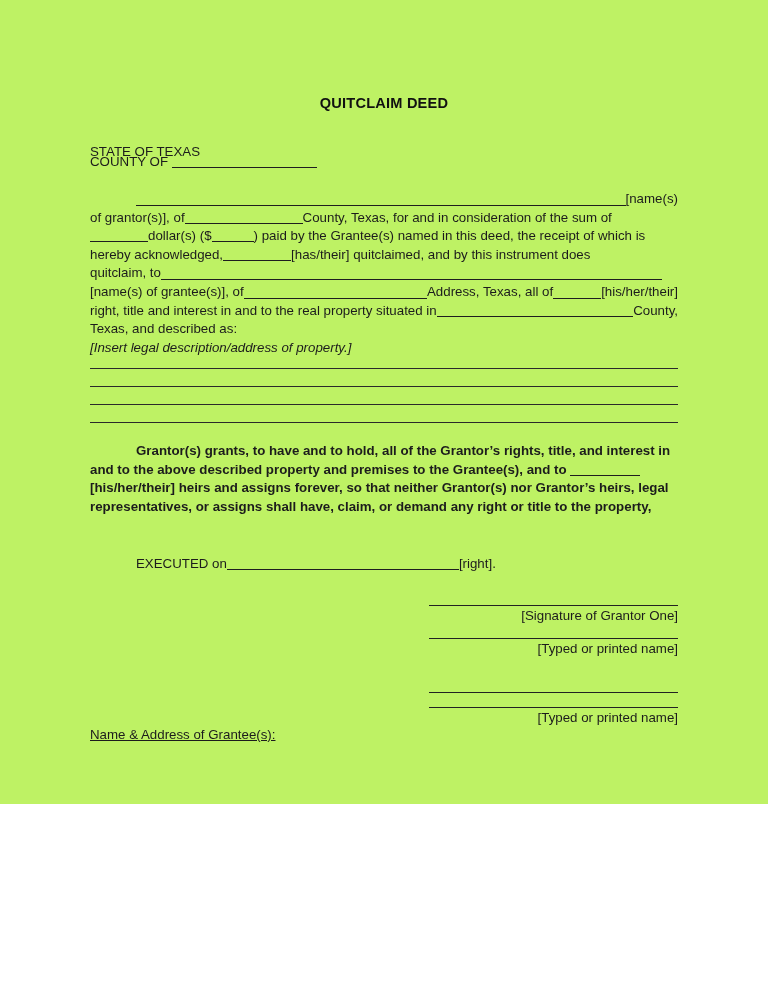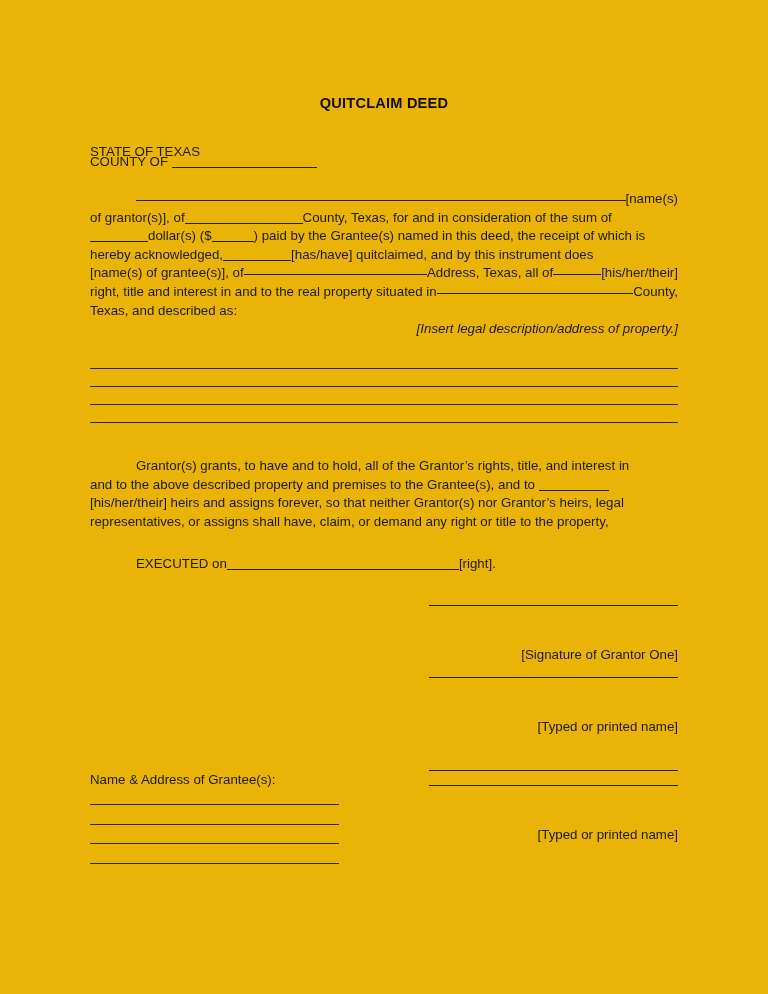--- a/index.html
+++ b/index.html
@@ -1,46 +1,46 @@
 <!DOCTYPE html>
 <html><head>
 <meta charset="utf-8">
 <style>
   html,body{margin:0;padding:0;background:#ffffff;}
   .page{
     position:relative;
-    width:768px;height:994px;
-    background:#eab308;
+    width:768px;height:804px;
+    background:#bef264;
     font-family:"Liberation Sans",sans-serif;
     font-size:13.3px;
     color:#1c1c1c;
     overflow:hidden;
   }
   .content{position:absolute;left:90px;top:0;width:588px;}
   .doc-title{
     position:absolute;top:95px;left:0;width:768px;
     text-align:center;font-weight:bold;font-size:14.6px;color:#111;
     letter-spacing:0.2px;
   }
   .ln{height:18.6px;line-height:18.6px;white-space:nowrap;}
-  .flexln{display:flex;align-items:flex-start;}
+  .flexln{display:flex;align-items:center;}
   .tab{display:inline-block;width:46px;flex:0 0 46px;}
   .blank{
     display:inline-block;height:10px;
     border-bottom:1.5px solid #1e1e1e;
     margin-bottom:-2px;
   }
   .flexln .blank{display:block;}
   .grow{flex:1 1 auto;}
   .abs{position:absolute;}
-  .ital{font-style:italic;text-align:right;}
+  .ital{font-style:italic;text-align:left;}
   .descline{border-bottom:1.7px solid #2a2a2a;height:17.1px;}
   .sigblock{position:absolute;top:605px;right:0;width:249px;}
   .sigrule{border-top:1.7px solid #222;height:0;}
-  .siglabel{height:19px;line-height:19px;text-align:right;margin-top:39px;}
+  .siglabel{height:19px;line-height:19px;text-align:right;}
   .sp13{height:13px;} .sp34{height:34px;} .sp14{height:14px;}
   .granteelines{position:absolute;top:795px;left:0;width:249px;}
   .granteeline{border-bottom:1.7px solid #2a2a2a;height:18.5px;}
   .granteeline:first-child{height:9px;}
 </style>
 </head>
 <body>
 
 <div class="page">
 
@@ -60,21 +60,25 @@
         <span class="blank grow"></span>
         <span>[name(s)</span>
       </div>
       <div class="ln">
         <span>of grantor(s)], of</span><span class="blank" style="width:118px;"></span><span>County, Texas, for and in consideration of the sum of</span>
       </div>
       <div class="ln">
         <span class="blank" style="width:58px;"></span><span>dollar(s) ($</span><span class="blank" style="width:42px;"></span><span>) paid by the Grantee(s) named in this deed, the receipt of which is</span>
       </div>
       <div class="ln">
-        <span>hereby acknowledged,</span><span class="blank" style="width:68px;"></span><span>[has/have] quitclaimed, and by this instrument does</span>
+        <span>hereby acknowledged,</span><span class="blank" style="width:68px;"></span><span>[has/their] quitclaimed, and by this instrument does</span>
+      </div>
+      <div class="ln flexln" style="width:572px;">
+        <span>quitclaim, to </span>
+        <span class="blank grow"></span>
       </div>
       <div class="ln flexln">
         <span>[name(s) of grantee(s)], of</span>
         <span class="blank grow"></span>
         <span>Address, Texas, all of</span>
         <span class="blank" style="width:48px;flex:0 0 48px;"></span>
         <span>[his/her/their]</span>
       </div>
       <div class="ln flexln">
         <span>right, title and interest in and to the real property situated in</span>
@@ -85,21 +89,21 @@
       <div class="ln ital">[Insert legal description/address of property.]</div>
     </div>
 
     <div class="abs" style="top:351px;left:0;width:588px;">
       <div class="descline"></div>
       <div class="descline"></div>
       <div class="descline"></div>
       <div class="descline"></div>
     </div>
 
-    <div class="abs" style="top:457px;left:0;width:588px;">
+    <div class="abs" style="top:442px;left:0;width:588px;font-weight:bold;">
       <div class="ln">
         <span class="tab"></span><span>Grantor(s) grants, to have and to hold, all of the Grantor’s rights, title, and interest in</span>
       </div>
       <div class="ln">
         <span>and to the above described property and premises to the Grantee(s), and to </span><span class="blank" style="width:70px;"></span>
       </div>
       <div class="ln">[his/her/their] heirs and assigns forever, so that neither Grantor(s) nor Grantor’s heirs, legal</div>
       <div class="ln">representatives, or assigns shall have, claim, or demand any right or title to the property,</div>
     </div>
 
@@ -113,21 +117,21 @@
       <div class="sp13"></div>
       <div class="sigrule"></div>
       <div class="siglabel">[Typed or printed name]</div>
       <div class="sp34"></div>
       <div class="sigrule"></div>
       <div class="sp14"></div>
       <div class="sigrule"></div>
       <div class="siglabel">[Typed or printed name]</div>
     </div>
 
-    <div class="ln abs" style="top:771px;left:0;">Name &amp; Address of Grantee(s):</div>
+    <div class="ln abs" style="top:726px;left:0;text-decoration:underline;">Name &amp; Address of Grantee(s):</div>
     <div class="granteelines">
       <div class="granteeline"></div>
       <div class="granteeline"></div>
       <div class="granteeline"></div>
       <div class="granteeline"></div>
     </div>
 
   </div>
 </div>
 

